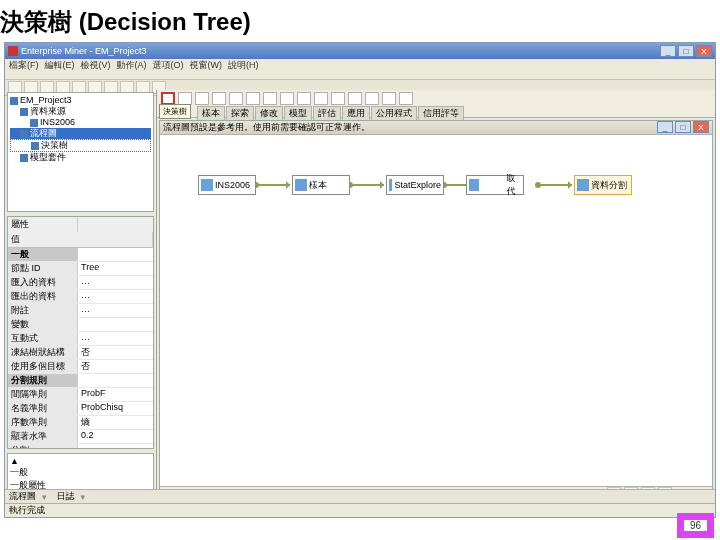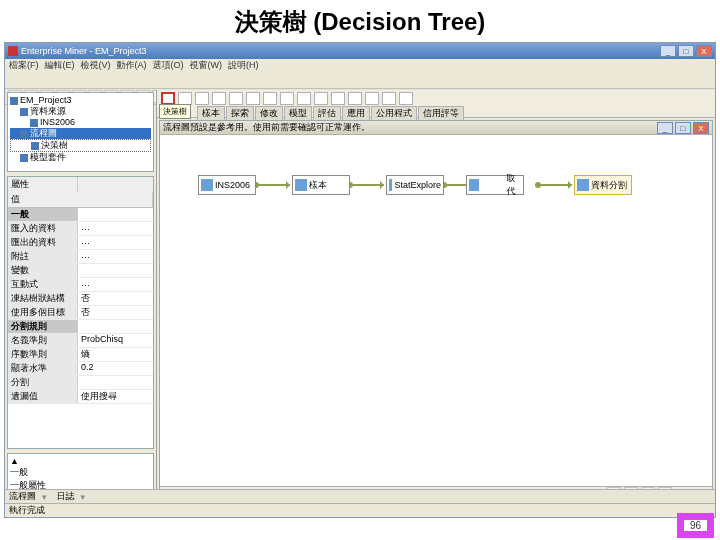--- a/index.html
+++ b/index.html
@@ -1,51 +1,51 @@
 <!DOCTYPE html>
 <html><head>
 <meta charset="utf-8">
 <style>
 * { margin: 0; padding: 0; box-sizing: border-box; font-family: "Microsoft JhengHei", sans-serif; font-size: 9px; }
 body { width: 720px; height: 540px; background: #fff; position: relative; overflow: hidden; }
-.slide-title { font-size: 24px; font-weight: bold; text-align: center; padding: 6px 0 4px; }
+.slide-title { font-size: 24px; font-weight: bold; text-align: left; padding: 6px 0 4px; }
 .app-window { position: absolute; left: 4px; right: 4px; top: 42px; bottom: 22px; border: 1px solid #8a9cb0; background: #ece9d8; }
 .titlebar { height: 16px; background: linear-gradient(#7fa4d6,#4b7bc0); display: flex; align-items: center; padding: 0 3px; color: #fff; font-size: 9px; text-align: center; }
 .titlebar .icon { width: 10px; height: 10px; background: #c33; margin-right: 3px; }
 .titlebar .spacer { flex: 1; }
 .winbtn { width: 16px; height: 12px; background: #d4dff0; border: 1px solid #6a8bbb; margin-left: 2px; display: flex; align-items: center; justify-content: center; color: #333; font-size: 8px; }
 .winbtn.close { background: #e06a5a; color: #fff; }
-.menubar { height: 30px; background: #ece9d8; border-bottom: 1px solid #c0c0c0; display: flex; padding: 0 4px; gap: 6px; font-size: 9px; color: #333; }
+.menubar { height: 21px; background: #ece9d8; border-bottom: 1px solid #c0c0c0; display: flex; padding: 0 4px; gap: 6px; font-size: 9px; color: #333; }
 .menubar span { cursor: default; }
 .toolbar { height: 16px; background: #e8e5d6; border-bottom: 1px solid #c0c0c0; display: flex; align-items: center; gap: 2px; padding: 0 3px; }
 .tbtn { width: 14px; height: 13px; background: #f5f3ea; border: 1px solid #c8c3b4; }
 .content { position: absolute; top: 47px; bottom: 14px; left: 0; right: 0; display: flex; }
 .leftcol { width: 152px; display: flex; flex-direction: column; border-right: 1px solid #a0a0a0; }
-.tree-panel { height: 80px; background: #fff; border: 1px solid #9aa; margin: 2px; overflow: hidden; padding: 2px; font-size: 8px; line-height: 11px; }
+.tree-panel { height: 120px; background: #fff; border: 1px solid #9aa; margin: 2px; overflow: hidden; padding: 2px; font-size: 8px; line-height: 11px; }
 .tree-line { white-space: nowrap; display: flex; align-items: center; gap: 2px; }
 .tree-icon { width: 8px; height: 8px; background: #4a7ab5; display: inline-block; }
 .tree-line.sel { background: #3470c8; color: #fff; }
 .tree-line.focus { border: 1px dotted #666; }
 .props-panel { flex: 1; background: #fff; border: 1px solid #9aa; margin: 2px; overflow: hidden; font-size: 8px; }
 .props-header { display: flex; border-bottom: 1px solid #c0c0c0; background: #eee; flex-direction: column; }
 .props-header div { padding: 1px 3px; border-right: 1px solid #ccc; }
 .prow { display: flex; border-bottom: 1px solid #e8e8e8; }
 .prow .k { width: 70px; padding: 0 3px; background: #e8e8e8; border-right: 1px solid #ccc; white-space: nowrap; overflow: hidden; }
 .prow .v { flex: 1; padding: 0 3px; white-space: nowrap; overflow: hidden; }
 .prow.section .k { background: #c8c8c8; font-weight: bold; }
 .desc-panel { height: 48px; background: #fff; border: 1px solid #9aa; margin: 2px; padding: 2px; font-size: 8px; }
 .rightcol { flex: 1; display: flex; flex-direction: column; }
 .palette { height: 28px; background: #f0ede0; border-bottom: 1px solid #b0b0b0; padding: 2px 4px; position: relative; }
 .palette-row { display: flex; gap: 3px; }
 .pbtn { width: 14px; height: 13px; background: #fff; border: 1px solid #b0b0b0; }
 .pbtn.highlight { border: 2px solid #d03030; }
 .tabs { display: flex; gap: 1px; font-size: 8px; margin-top: 1px; }
 .tab { padding: 0 4px; background: #e0ddd0; border: 1px solid #b0b0b0; }
 .canvas-wrap { flex: 1; position: relative; border: 1px solid #9aa; margin: 2px; background: #fff; }
-.inner-titlebar { position: absolute; left: 0; right: 0; top: 0; height: 14px; background: linear-gradient(#e8e6da,#d4d0c0); border-bottom: 1px solid #b0b0b0; display: flex; align-items: flex-end; padding: 0 3px; font-size: 8px; }
+.inner-titlebar { position: absolute; left: 0; right: 0; top: 0; height: 14px; background: linear-gradient(#e8e6da,#d4d0c0); border-bottom: 1px solid #b0b0b0; display: flex; align-items: flex-start; padding: 0 3px; font-size: 8px; }
 .inner-titlebar .spacer { flex:1; }
 .canvas { position: absolute; top: 14px; bottom: 14px; left: 0; right: 0; background: #fff; }
 .node { position: absolute; width: 58px; height: 20px; background: #fff; border: 1px solid #888; display: flex; align-items: center; font-size: 7px; padding: 0 2px; gap: 2px; }
 .node .nicon { width: 12px; height: 12px; background: #6aa0d8; }
 .node.gold { border-color: #d0b040; background: #fdf6dc; }
 .conn { position: absolute; height: 2px; background: #8ca050; }
 .conn::after { content: ""; position: absolute; right: -4px; top: -3px; border: 4px solid transparent; border-left-color: #8ca050; }
 .dot { position: absolute; width: 6px; height: 6px; border-radius: 50%; background: #8ca050; }
 .statusbar { position: absolute; left: 0; right: 0; bottom: 0; height: 14px; background: #e8e5d6; border-top: 1px solid #b0b0b0; display: flex; align-items: center; padding: 0 4px; font-size: 8px; gap: 6px; }
 .zoom-ctl { position: absolute; bottom: 0; left: 0; right: 0; height: 14px; background: #f0ede0; border-top: 1px solid #b0b0b0; display: flex; align-items: center; justify-content: flex-end; gap: 3px; padding: 0 6px; font-size: 8px; }
@@ -124,20 +124,24 @@
         <div class="props-header">
           <div style="width:70px">屬性</div>
           <div>值</div>
         </div>
         <div id="props-body">
             <div class="prow section">
               <div class="k">一般</div>
               <div class="v"></div>
             </div>
             <div class="prow">
+              <div class="k">節點 ID</div>
+              <div class="v">Tree</div>
+            </div>
+            <div class="prow">
               <div class="k">匯入的資料</div>
               <div class="v">…</div>
             </div>
             <div class="prow">
               <div class="k">匯出的資料</div>
               <div class="v">…</div>
             </div>
             <div class="prow">
               <div class="k">附註</div>
               <div class="v">…</div>
@@ -154,20 +158,24 @@
               <div class="k">凍結樹狀結構</div>
               <div class="v">否</div>
             </div>
             <div class="prow">
               <div class="k">使用多個目標</div>
               <div class="v">否</div>
             </div>
             <div class="prow section">
               <div class="k">分割規則</div>
               <div class="v"></div>
+            </div>
+            <div class="prow">
+              <div class="k">間隔準則</div>
+              <div class="v">ProbF</div>
             </div>
             <div class="prow">
               <div class="k">名義準則</div>
               <div class="v">ProbChisq</div>
             </div>
             <div class="prow">
               <div class="k">序數準則</div>
               <div class="v">熵</div>
             </div>
             <div class="prow">

